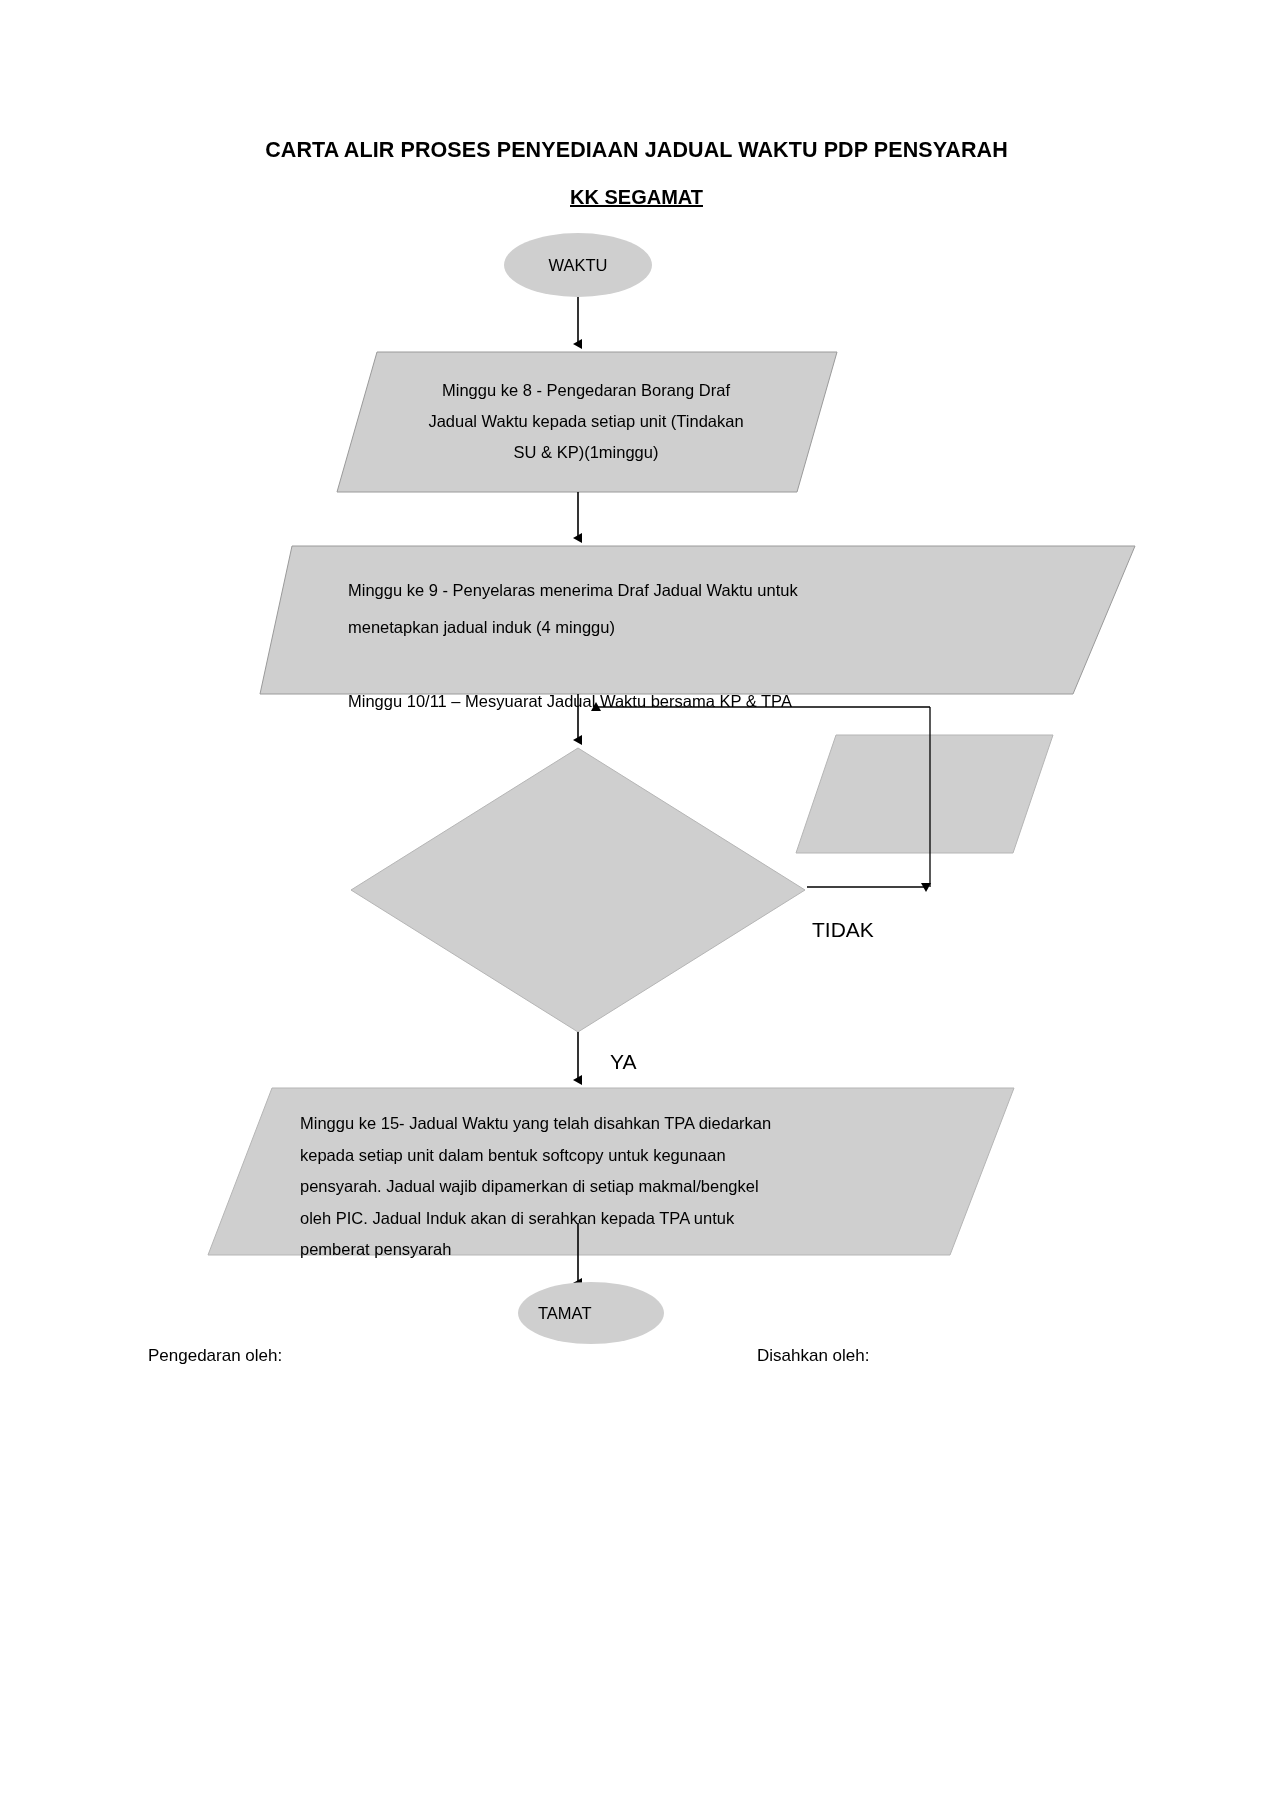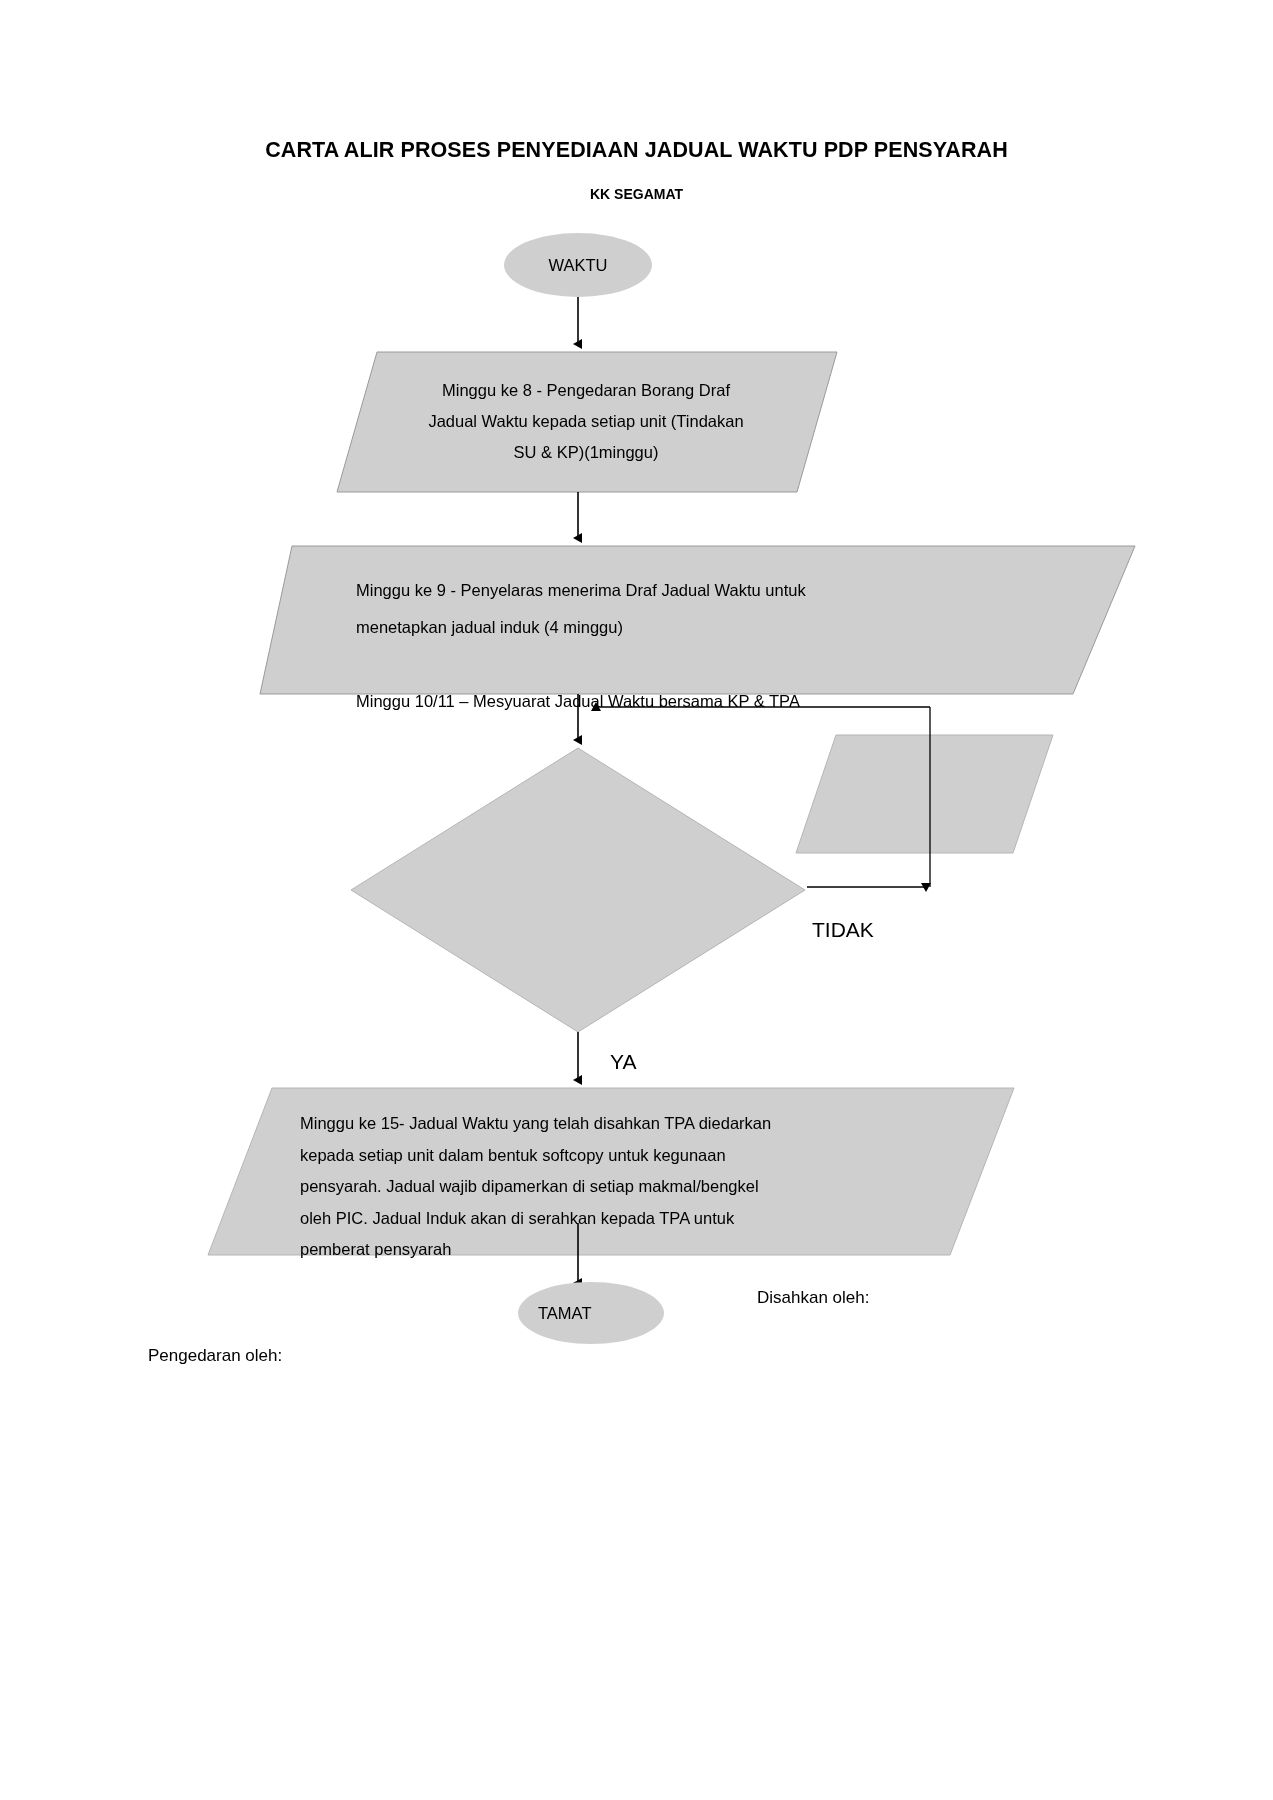--- a/index.html
+++ b/index.html
@@ -20,21 +20,21 @@
 
   
   .title-main, .title-sub {
     position: absolute;
     left: 0; right: 0;
     text-align: center;
     font-weight: bold;
     color: #000;
   }
   .title-main { top: 138px; font-size: 21.5px; letter-spacing: .1px; }
-  .title-sub  { top: 186px; font-size: 14px; }
+  .title-sub  { top: 186px; font-size: 20px; text-decoration: underline; }
 
   
   .shape-text {
     position: absolute;
     z-index: 5;
     font-size: 16.5px;
     line-height: 31px;
     color: #000;
     white-space: pre-line;
   }
@@ -100,34 +100,34 @@
 
     <ellipse cx="591" cy="1313" rx="73" ry="31" fill="#cfcfcf" stroke="none"></ellipse>
   </svg>
 
   <div class="shape-text" style="left:504px; top:250px; width:148px; text-align:center; line-height:30px;">WAKTU</div>
 
   <div class="shape-text" style="left:400px; top:375px; width:372px; text-align:center;">Minggu ke 8 - Pengedaran Borang Draf
 Jadual Waktu kepada setiap unit (Tindakan
 SU &amp; KP)(1minggu)</div>
 
-  <div class="shape-text" style="left:348px; top:572px; width:700px; text-align:left; line-height:37px;margin-left:8px;">Minggu ke 9 - Penyelaras menerima Draf Jadual Waktu untuk
+  <div class="shape-text" style="left:348px; top:572px; width:700px; text-align:left; line-height:37px;">Minggu ke 9 - Penyelaras menerima Draf Jadual Waktu untuk
 menetapkan jadual induk (4 minggu)
 
 Minggu 10/11 – Mesyuarat Jadual Waktu bersama KP &amp; TPA</div>
 
 
 
   <div class="shape-text" style="left:300px; top:1108px; width:660px; text-align:left; line-height:31.5px;">Minggu ke 15-   Jadual Waktu yang telah disahkan TPA diedarkan
 kepada setiap unit dalam bentuk softcopy  untuk kegunaan
 pensyarah. Jadual wajib dipamerkan di setiap makmal/bengkel
 oleh PIC. Jadual Induk akan di serahkan kepada TPA untuk
 pemberat pensyarah</div>
 
   <div class="shape-text" style="left:538px; top:1298px; width:148px; line-height:30px;">TAMAT</div>
 
   <div class="lbl" style="left:812px; top:918px;">TIDAK</div>
   <div class="lbl" style="left:610px; top:1050px;">YA</div>
 
   <div class="footer-label" style="left:148px; top:1346px;">Pengedaran oleh:</div>
-  <div class="footer-label" style="left:757px; top:1288px;">Disahkan oleh:</div>
+  <div class="footer-label" style="left:757px; top:1346px;">Disahkan oleh:</div>
 
 </div>
 
 </body></html>

